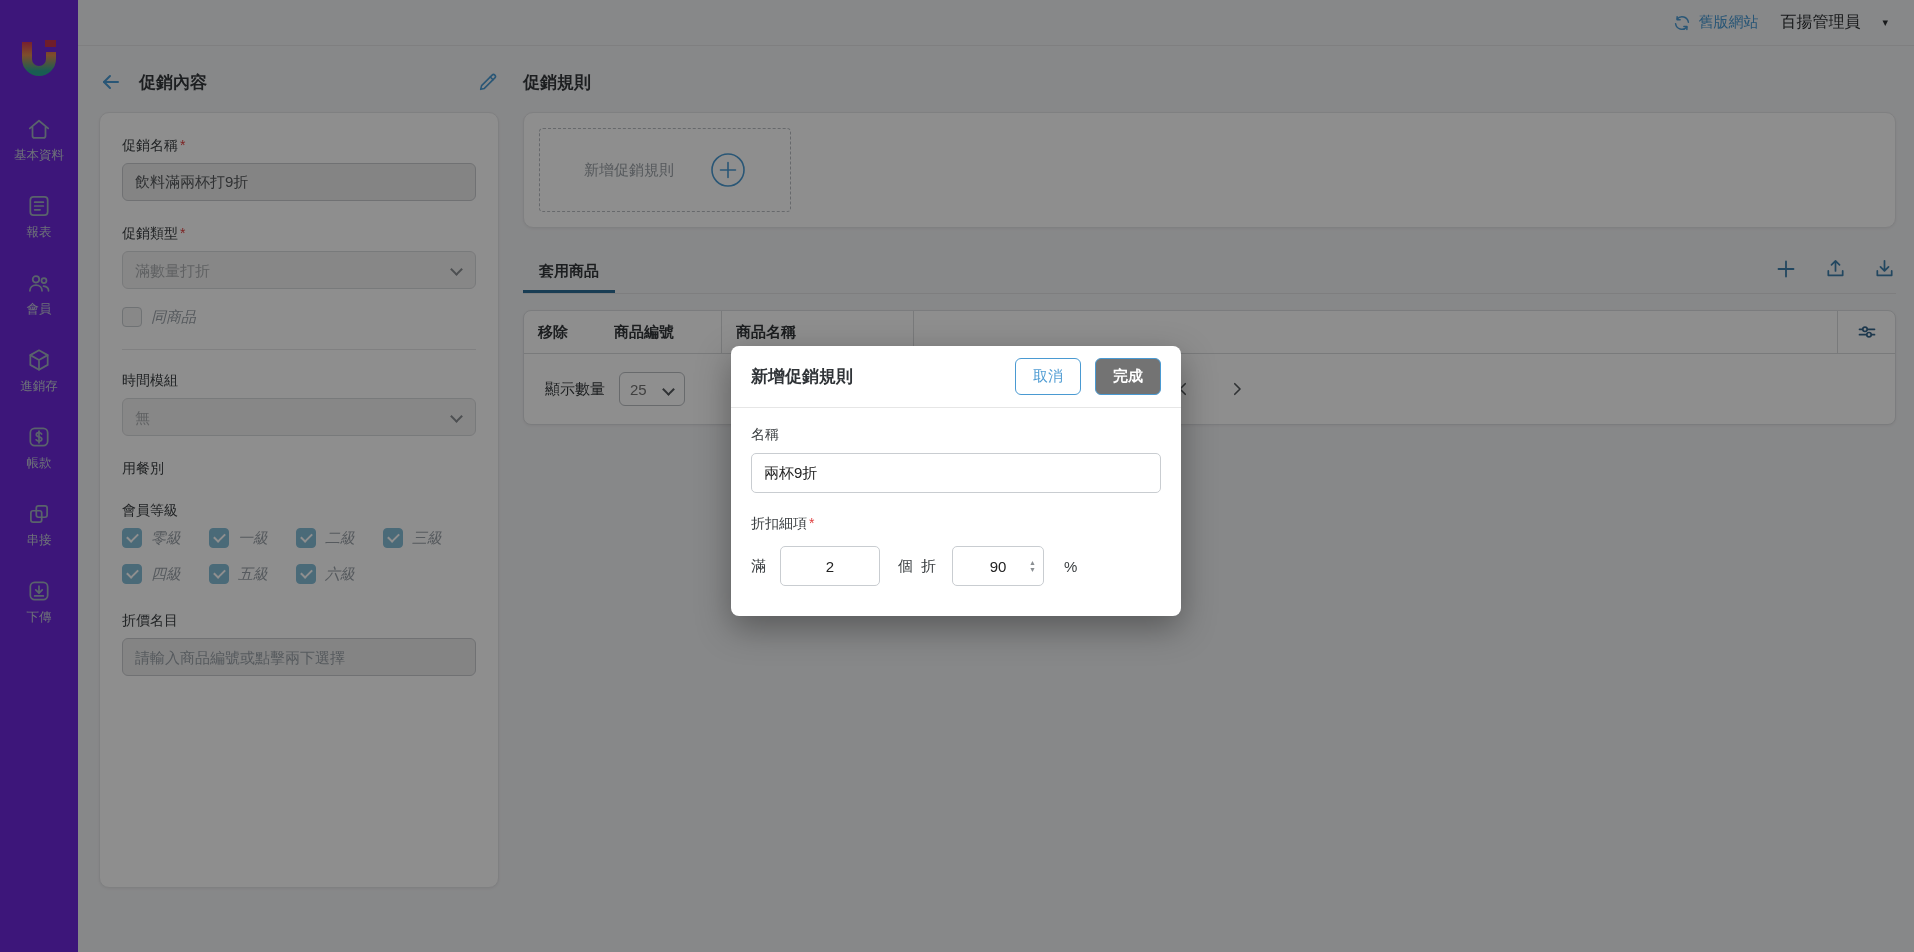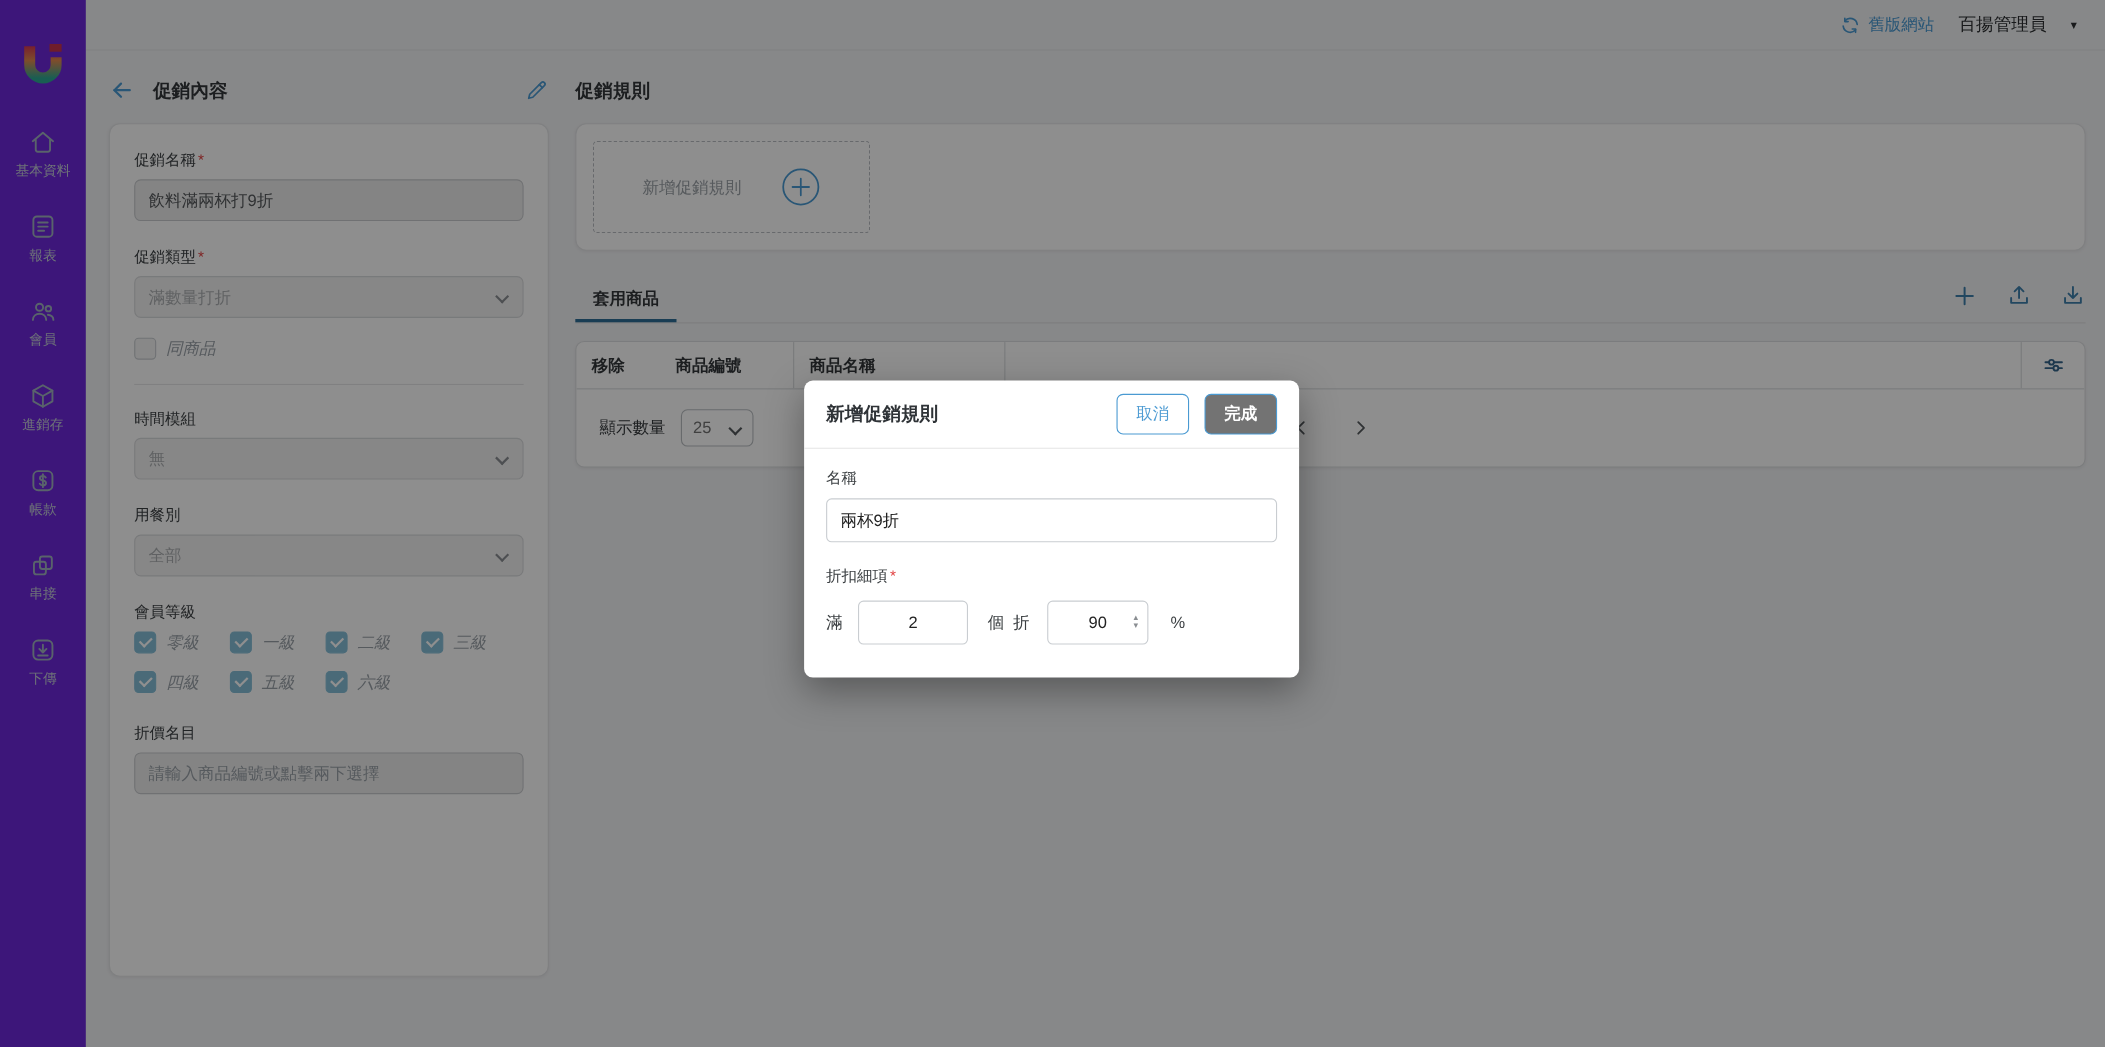--- a/index.html
+++ b/index.html
@@ -234,23 +234,20 @@
 
       <div class="fld">
         <label class="fld-label">時間模組</label>
         <div class="select-wrap">
           <select disabled=""><option>無</option></select>
         </div>
       </div>
 
       <div class="fld">
         <label class="fld-label">用餐別</label>
-        <div class="select-wrap">
-          <select disabled=""><option>全部</option></select>
-        </div>
       </div>
 
       <div class="fld" style="margin-bottom:28px;">
         <label class="fld-label">會員等級</label>
         <div class="lvl-grid">
           <div class="chk-row">
               <span class="chk checked"></span>
               <span>零級</span>
             </div>
           <div class="chk-row">

